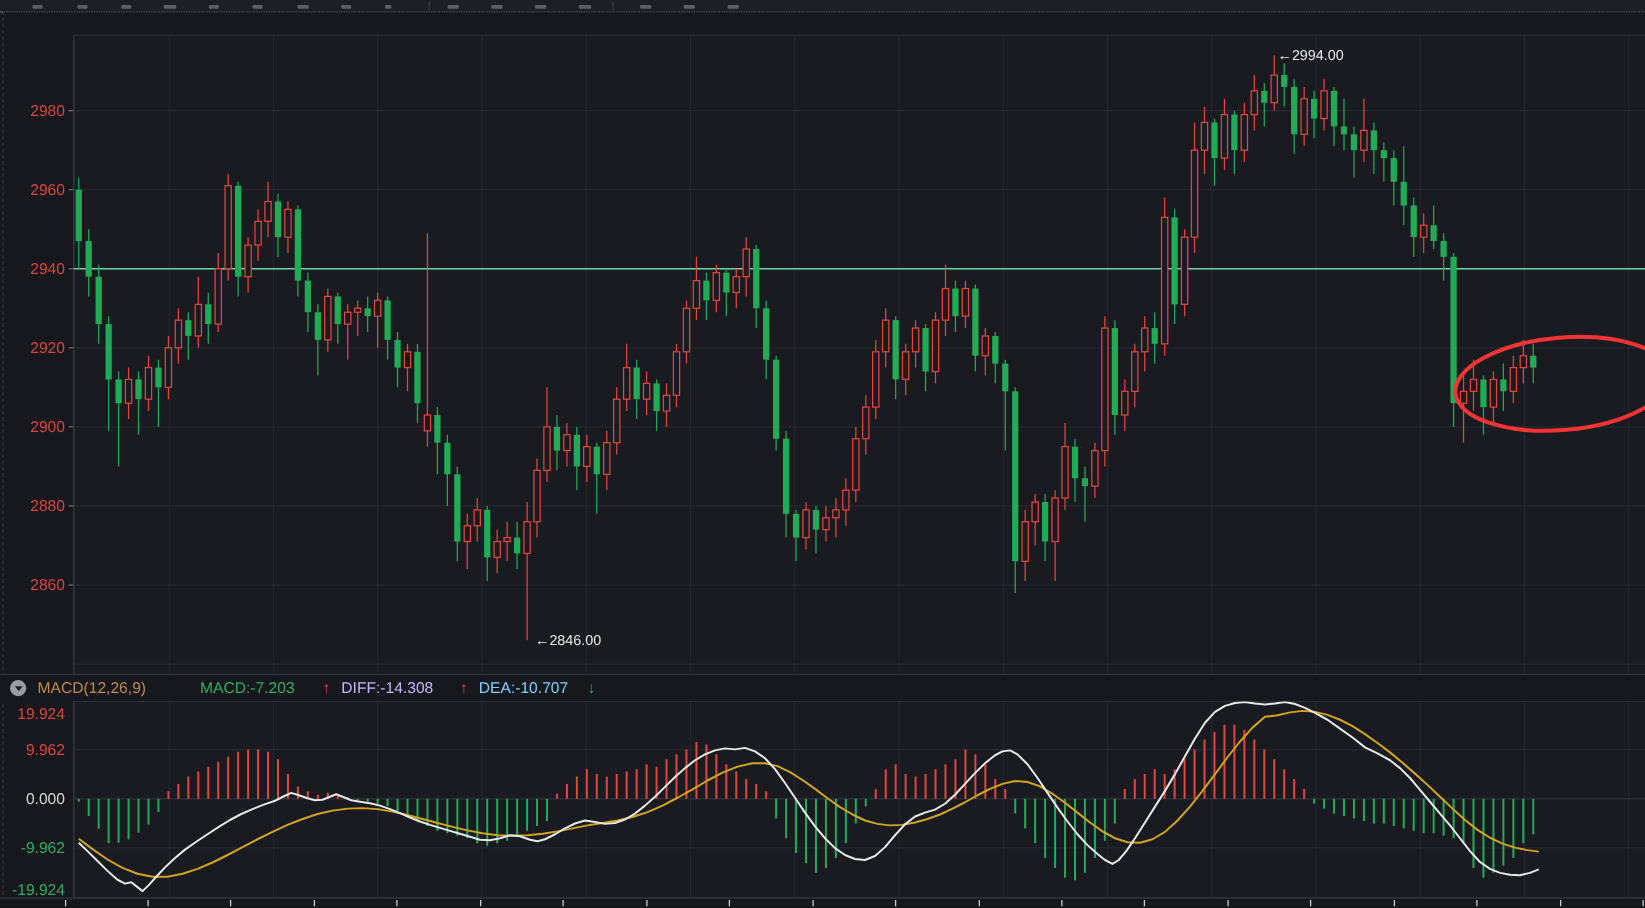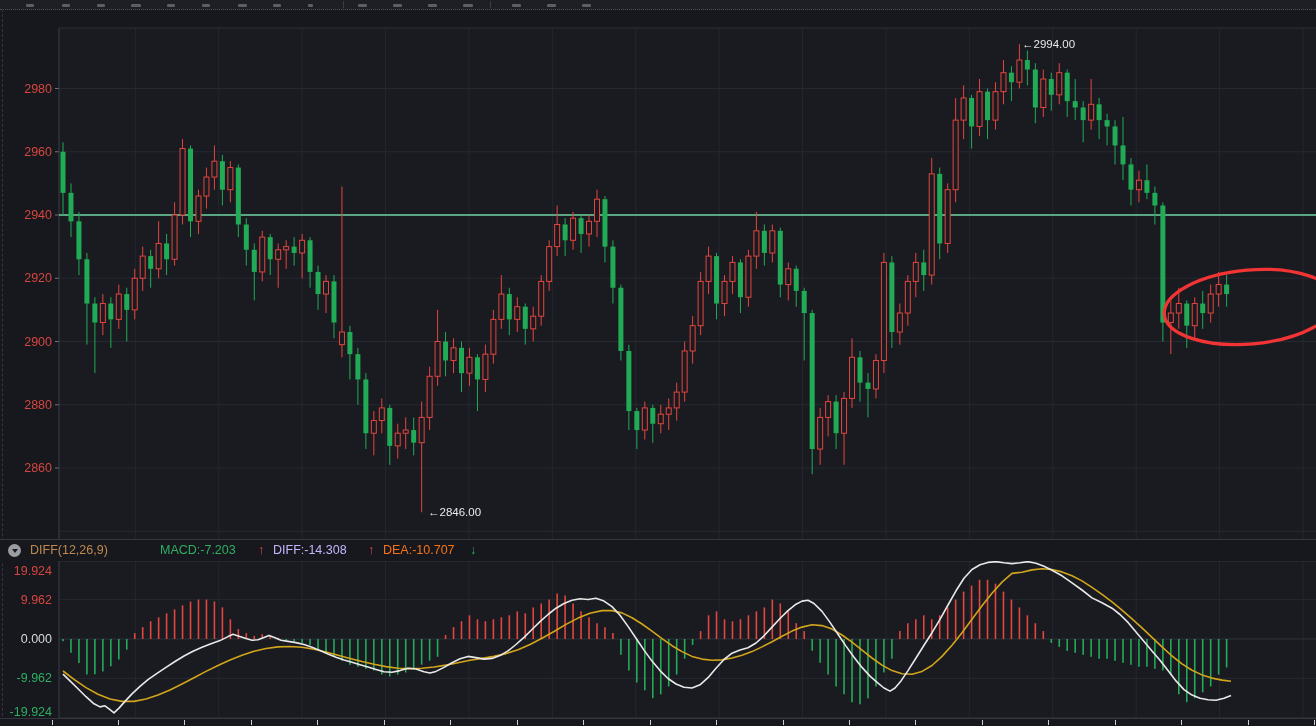--- a/index.html
+++ b/index.html
@@ -26,21 +26,21 @@
   
   .macd-header{position:absolute;left:0;top:539px;width:1316px;height:21px;background:#16181d;border-top:1px solid #33363d;z-index:6;font-size:12.5px;}
   .macd-header span{position:absolute;top:3px;white-space:pre;}
   .collapse-btn{position:absolute;left:8px;top:4px;width:13px;height:13px;border-radius:50%;background:#9a9da3;cursor:pointer;}
   .collapse-btn::after{content:"";position:absolute;left:3.5px;top:5px;border-left:3px solid transparent;border-right:3px solid transparent;border-top:4px solid #1a1c21;}
   .lbl-params{left:30px;color:#c08a4f;}
   .lbl-macd{left:160px;color:#2fae63;}
   .arr-1{left:258px;color:#e4453e;font-weight:bold;}
   .lbl-diff{left:273px;color:#c4b5fd;}
   .arr-2{left:368px;color:#e4453e;font-weight:bold;}
-  .lbl-dea{left:383px;color:#f97316;text-align:center;}
+  .lbl-dea{left:383px;color:#7dd3fc;text-align:center;}
   .arr-3{left:470px;color:#22ab5a;font-weight:bold;}
   
   .time-axis{position:absolute;left:0;top:718px;width:1316px;height:8px;background:#16181d;border-top:1px solid #33363d;z-index:6;}
   .time-tick{position:absolute;top:1px;width:1px;height:5px;background:#cfd1d5;}
 </style>
 </head>
 <body>
 
 <div class="screen">
 
@@ -599,21 +599,21 @@
         <line x1="1226.62" y1="639" x2="1226.62" y2="667.44" stroke="#22ab5a" stroke-width="1.6"></line>
       </g>
       <g clip-path="url(#clip-macd)" fill="none">
         <path d="M63.0 671.0 L74.0 679.3 L86.0 687.6 L98.0 694.3 L110.0 699.0 L122.0 701.4 L134.0 701.4 L146.0 699.0 L158.0 695.1 L170.0 690.0 L182.0 684.0 L194.0 677.7 L206.0 671.4 L218.0 665.5 L230.0 659.9 L242.0 655.2 L254.0 651.2 L266.0 648.5 L278.0 646.9 L290.0 646.5 L302.0 647.3 L314.0 649.3 L326.0 652.0 L338.0 655.2 L350.0 658.4 L362.0 661.5 L374.0 664.3 L386.0 666.6 L398.0 668.2 L410.0 668.6 L422.0 668.2 L434.0 667.0 L446.0 665.1 L458.0 662.7 L470.0 660.3 L482.0 658.4 L494.0 656.4 L506.0 653.6 L518.0 649.7 L530.0 644.5 L542.0 638.2 L554.0 631.5 L566.0 624.4 L578.0 618.1 L590.0 613.3 L602.0 610.6 L612.0 610.6 L622.0 612.9 L632.0 617.7 L642.0 624.0 L652.0 631.1 L662.0 638.6 L672.0 645.7 L682.0 651.6 L692.0 656.4 L702.0 659.1 L712.0 660.3 L722.0 659.9 L732.0 658.0 L742.0 655.2 L752.0 651.6 L762.0 646.9 L772.0 641.8 L782.0 636.2 L792.0 631.1 L802.0 627.1 L812.0 624.8 L822.0 625.6 L832.0 629.1 L842.0 635.0 L852.0 642.2 L862.0 650.1 L872.0 658.0 L882.0 665.1 L892.0 670.6 L902.0 673.8 L912.0 674.2 L922.0 671.4 L932.0 665.5 L942.0 656.4 L952.0 645.3 L962.0 632.7 L972.0 619.3 L982.0 605.8 L992.0 593.2 L1002.0 582.1 L1012.0 573.4 L1022.0 572.2 L1032.0 569.9 L1042.0 568.7 L1052.0 569.5 L1062.0 571.9 L1072.0 575.8 L1082.0 580.9 L1092.0 587.3 L1102.0 594.4 L1112.0 601.9 L1122.0 610.2 L1132.0 618.9 L1142.0 627.9 L1152.0 637.4 L1162.0 646.9 L1172.0 656.0 L1182.0 663.9 L1192.0 670.2 L1202.0 674.9 L1212.0 678.1 L1222.0 680.1 L1231.0 681.3" stroke="#d2a51b" stroke-width="1.6" stroke-linejoin="round"></path>
         <path d="M63.0 674.2 L70.0 680.9 L78.0 688.8 L86.0 696.7 L94.0 703.8 L100.0 706.9 L105.0 705.8 L110.0 709.7 L114.0 712.9 L119.0 708.1 L125.0 701.4 L132.0 693.9 L140.0 686.4 L148.0 679.7 L157.0 673.4 L166.0 667.4 L175.0 661.5 L184.0 656.0 L193.0 651.2 L202.0 647.3 L211.0 643.7 L220.0 640.6 L228.0 636.6 L233.0 634.3 L239.0 636.2 L246.0 638.6 L252.0 640.2 L258.0 639.8 L264.0 637.4 L269.0 635.4 L275.0 637.8 L281.0 640.2 L288.0 641.4 L296.0 642.6 L304.0 644.5 L312.0 647.3 L320.0 650.5 L328.0 654.0 L336.0 657.2 L344.0 659.9 L352.0 662.3 L360.0 664.7 L368.0 667.0 L376.0 669.4 L384.0 671.8 L392.0 672.2 L400.0 670.6 L408.0 668.2 L416.0 669.0 L424.0 671.8 L430.0 673.0 L436.0 671.4 L444.0 667.4 L452.0 662.7 L460.0 658.8 L468.0 656.4 L476.0 657.6 L484.0 659.1 L492.0 658.4 L500.0 655.6 L508.0 650.9 L516.0 644.5 L524.0 637.4 L532.0 629.5 L540.0 621.6 L548.0 614.5 L556.0 608.2 L564.0 603.5 L572.0 600.3 L580.0 598.7 L588.0 599.5 L596.0 598.3 L604.0 601.1 L612.0 606.6 L620.0 615.3 L628.0 626.4 L636.0 638.2 L644.0 650.1 L652.0 661.1 L660.0 670.6 L668.0 678.5 L676.0 684.0 L684.0 687.2 L692.0 688.0 L700.0 684.8 L708.0 677.7 L716.0 668.2 L724.0 659.5 L732.0 653.2 L740.0 650.1 L748.0 647.7 L756.0 643.0 L764.0 635.8 L772.0 627.1 L780.0 618.5 L788.0 610.6 L796.0 604.2 L802.0 601.1 L808.0 600.3 L814.0 603.5 L822.0 611.4 L830.0 622.4 L838.0 634.3 L846.0 646.1 L854.0 657.2 L862.0 667.4 L870.0 676.1 L878.0 683.2 L884.0 688.0 L890.0 691.1 L895.0 688.0 L901.0 680.9 L908.0 670.6 L916.0 658.0 L924.0 645.3 L932.0 632.7 L940.0 619.3 L948.0 605.0 L956.0 590.8 L964.0 578.2 L972.0 569.5 L980.0 564.7 L988.0 562.4 L996.0 561.6 L1004.0 562.8 L1012.0 563.6 L1020.0 562.8 L1028.0 561.6 L1036.0 563.2 L1044.0 566.3 L1052.0 570.3 L1062.0 575.8 L1072.0 582.9 L1082.0 590.0 L1092.0 597.9 L1102.0 602.7 L1112.0 608.2 L1120.0 614.5 L1128.0 622.4 L1136.0 631.9 L1144.0 641.4 L1152.0 650.9 L1160.0 660.3 L1168.0 670.6 L1176.0 680.9 L1184.0 689.6 L1192.0 695.1 L1200.0 698.3 L1208.0 699.8 L1216.0 700.2 L1224.0 698.3 L1231.0 695.5" stroke="#e8e8e8" stroke-width="1.6" stroke-linejoin="round"></path>
       </g>
     </svg>
 
   <div class="macd-header">
     <div class="collapse-btn"></div>
-    <span class="lbl-params">DIFF(12,26,9)</span>
+    <span class="lbl-params">MACD(12,26,9)</span>
     <span class="lbl-macd">MACD:-7.203</span>
     <span class="arr-1">↑</span>
     <span class="lbl-diff">DIFF:-14.308</span>
     <span class="arr-2">↑</span>
     <span class="lbl-dea">DEA:-10.707</span>
     <span class="arr-3">↓</span>
   </div>
 
   <div class="time-axis" id="time-axis">
       <div class="time-tick" style="left: 51.5px;"></div>

